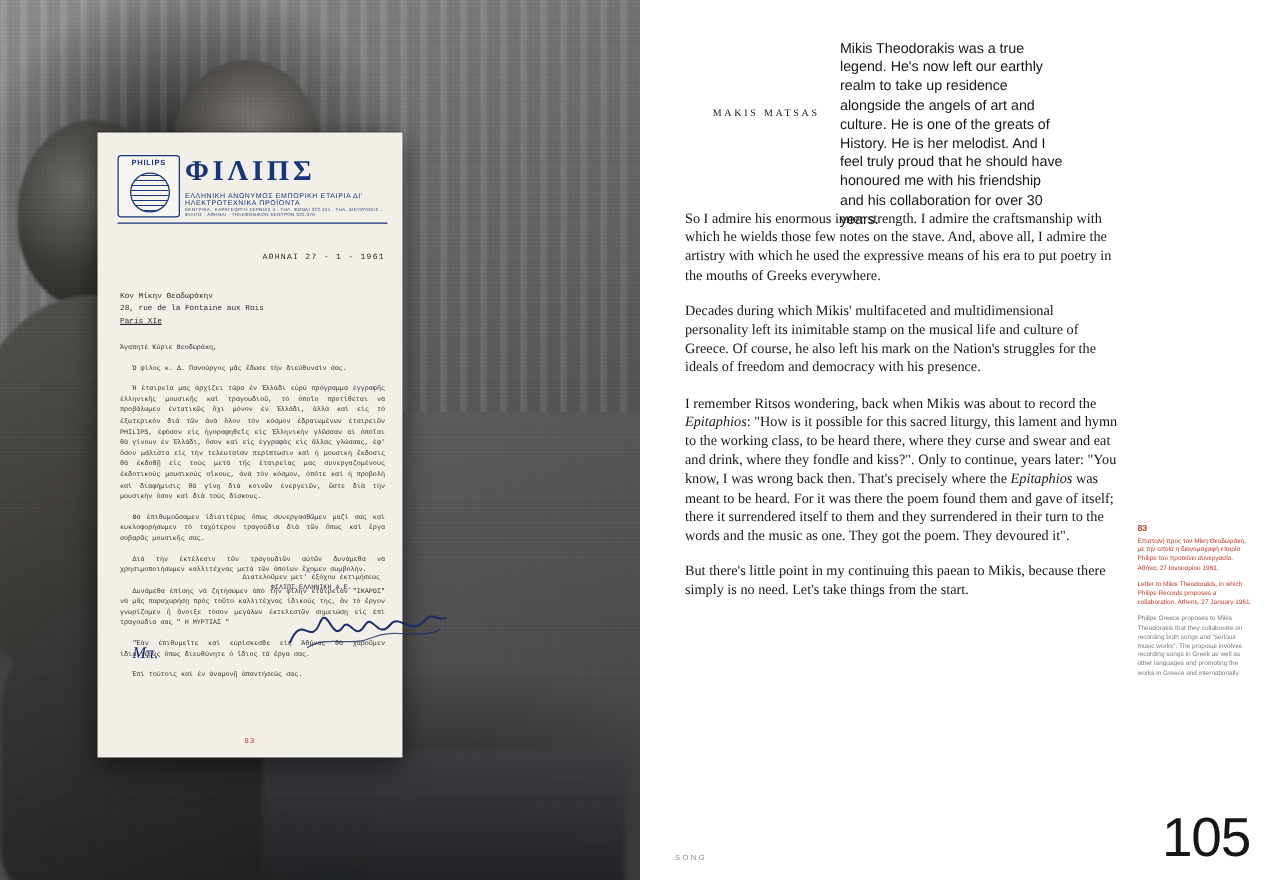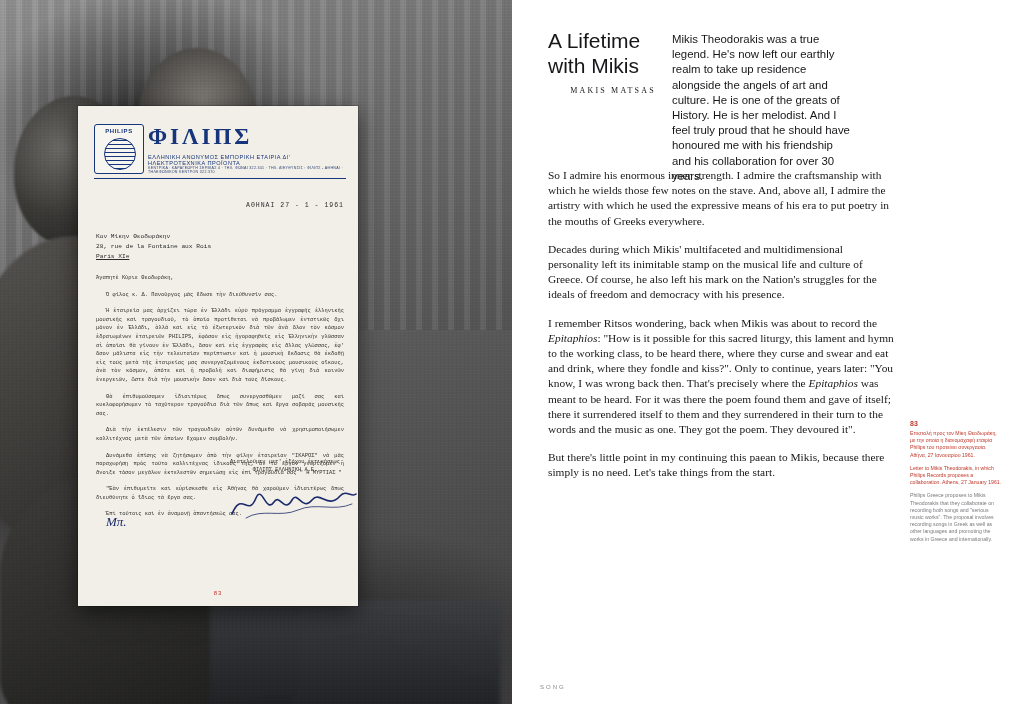--- a/index.html
+++ b/index.html
@@ -61,21 +61,21 @@
     filter:blur(1.6px);
   }
   .foot-shape{
     position:absolute;left:210px;top:600px;width:290px;height:120px;
     background:linear-gradient(180deg,rgba(60,62,66,.9),rgba(28,30,33,.95));
     filter:blur(2px);
   }
 
   
   .letter{
-    position:absolute;left:78px;top:106px;width:280px;height:500px;
+    position:absolute;left:78px;top:106px;width:244px;height:500px;
     background:#f2efe8;
     box-shadow:0 6px 22px rgba(0,0,0,.55), 0 0 0 1px rgba(0,0,0,.15);
     padding:0;
   }
   .letter-inner{position:relative;width:100%;height:100%;}
   .ph-logo{
     position:absolute;left:16px;top:18px;width:48px;height:48px;
     border:1.5px solid #16357a;border-radius:3px;
     background:#f7f5f0;
   }
@@ -238,34 +238,34 @@
           </svg>
         </div>
         <div class="sig-left">Μπ.</div>
 
         <div class="letter-folio">83</div>
       </div>
     </div>
   </div>
 
   <div class="right-page">
-    <div class="headline">A Lifetime with Mikis</div>
     <div class="byline">MAKIS MATSAS</div>
     <div class="lede">Mikis Theodorakis was a true legend. He's now left our earthly realm to take up residence alongside the angels of art and culture. He is one of the greats of History. He is her melodist. And I feel truly proud that he should have honoured me with his friendship and his collaboration for over 30 years.</div>
 
     <div class="bodycol">
       <p>So I admire his enormous inner strength. I admire the craftsmanship with which he wields those few notes on the stave. And, above all, I admire the artistry with which he used the expressive means of his era to put poetry in the mouths of Greeks everywhere.</p>
       <p>Decades during which Mikis' multifaceted and multidimensional personality left its inimitable stamp on the musical life and culture of Greece. Of course, he also left his mark on the Nation's struggles for the ideals of freedom and democracy with his presence.</p>
       <p>I remember Ritsos wondering, back when Mikis was about to record the <em>Epitaphios</em>: "How is it possible for this sacred liturgy, this lament and hymn to the working class, to be heard there, where they curse and swear and eat and drink, where they fondle and kiss?". Only to continue, years later: "You know, I was wrong back then. That's precisely where the <em>Epitaphios</em> was meant to be heard. For it was there the poem found them and gave of itself; there it surrendered itself to them and they surrendered in their turn to the words and the music as one. They got the poem. They devoured it".</p>
       <p>But there's little point in my continuing this paean to Mikis, because there simply is no need. Let's take things from the start.</p>
     </div>
 
     <div class="sidenote">
       <div class="num">83</div>
       <div class="gr">Επιστολή προς τον Μίκη Θεοδωράκη, με την οποία η διανομαχαφή εταιρία Philips του προτείνει συνεργασία. Αθήνα, 27 Ιανουαρίου 1961.</div>
       <div class="en">Letter to Mikis Theodorakis, in which Philips Records proposes a collaboration. Athens, 27 January 1961.</div>
       <div class="en2">Philips Greece proposes to Mikis Theodorakis that they collaborate on recording both songs and "serious music works". The proposal involves recording songs in Greek as well as other languages and promoting the works in Greece and internationally.</div>
     </div>
 
     <div class="folio-label" style="left:28px;">SONG</div>
+    <div class="folio-num">105</div>
   </div>
 
 </div>
 
 </body></html>

